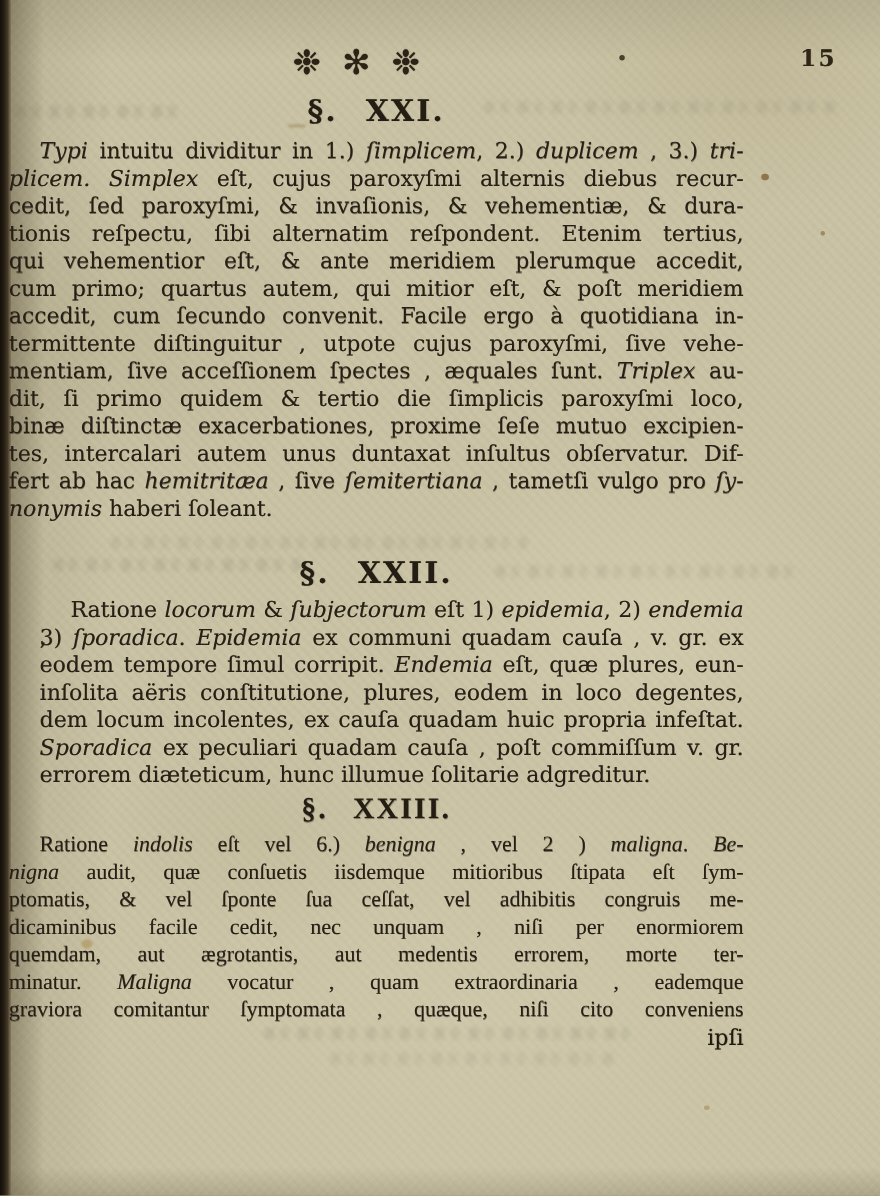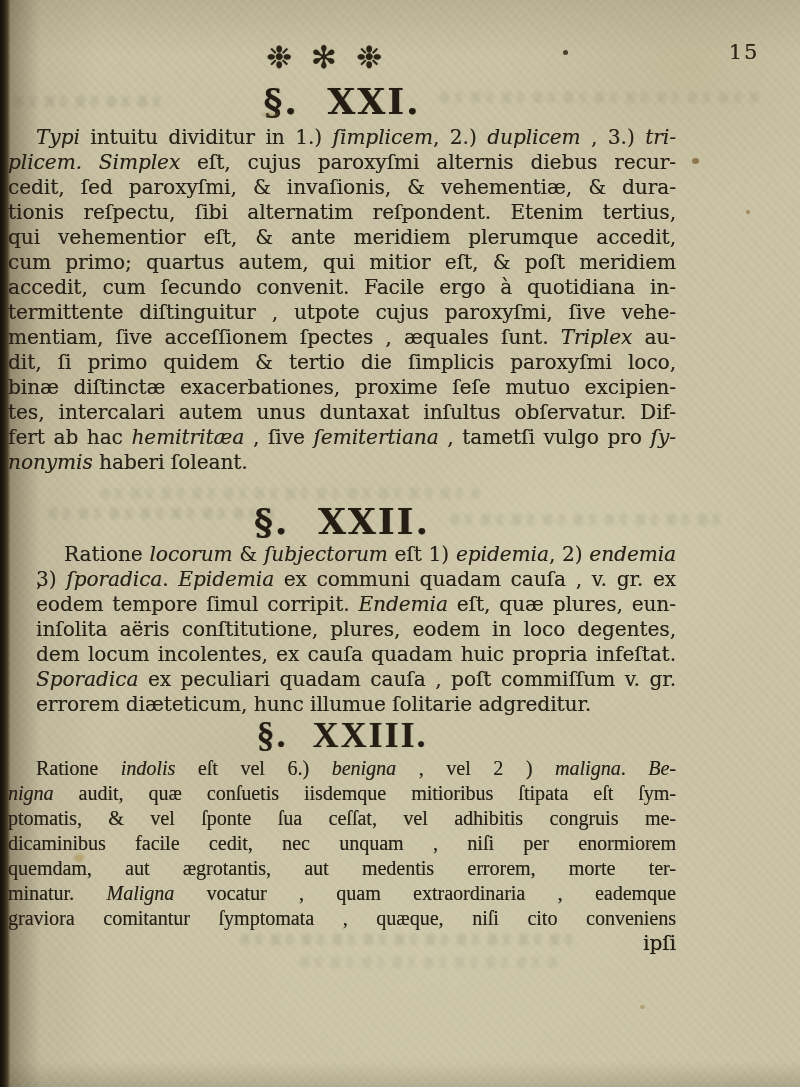--- a/index.html
+++ b/index.html
@@ -36,31 +36,31 @@
     position:absolute; top:34px; left:266px; height:46px;
     font-family:"DejaVu Sans","Liberation Sans",sans-serif;
     font-size:31px; line-height:46px; letter-spacing:19px;
     color:#2b2315; text-shadow:0 0 1px rgba(43,35,21,.7);
     white-space:nowrap;
   }
 
   .pagenum {
     position:absolute; top:40px; left:720px; width:48px;
     font-size:21px; letter-spacing:2px; text-align:center;
-    color:#2e2517; text-shadow:.3px .3px .6px rgba(46,37,23,.5);
+    color:#2e2517; text-shadow:.3px .3px .6px rgba(46,37,23,.5);font-weight:bold;
   }
 
   .sec { position:absolute; left:8px; width:668px; }
   .sec0 { top:86px; }  .sec0 .body { margin-top:8px; }
   .sec1 { top:506px; } .sec1 .body { margin-top:5px;padding-left:28px; }
   .sec2 { top:720px;font-family:Liberation Serif, serif; } .sec2 .body { margin-top:5px; }
 
   .sec-heading {
     line-height:31px; height:31px; text-align:center;
-    font-size:36px; font-weight:bold; letter-spacing:2px; word-spacing:14px;
+    font-size:27px; font-weight:bold; letter-spacing:2px; word-spacing:14px;
     color:#241d13; text-shadow:.4px .4px .7px rgba(36,29,19,.45);
   }
 
   .tline {
     height:25px; line-height:25px; font-size:20px;
     text-align:justify; text-align-last:justify;
     color:#261f15; text-shadow:.3px .3px .6px rgba(38,30,19,.5);
   }
   .tline.last { text-align-last:left; }
   .tline.ind  { text-indent:28px; }

